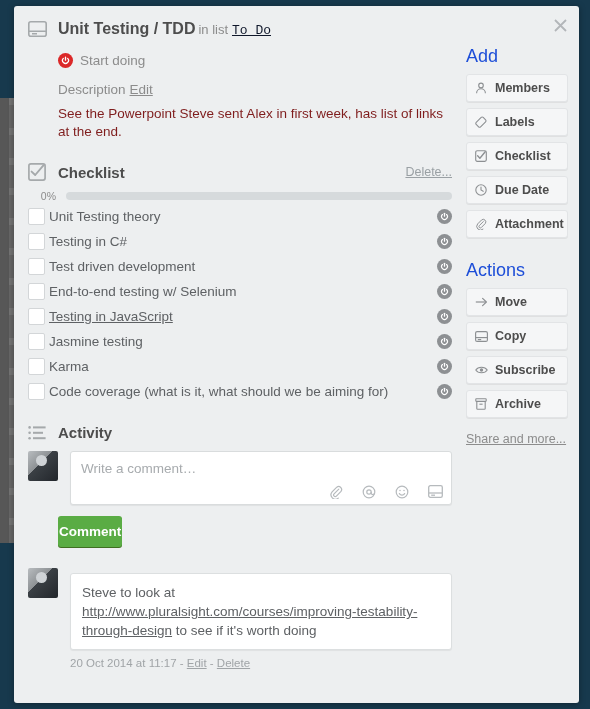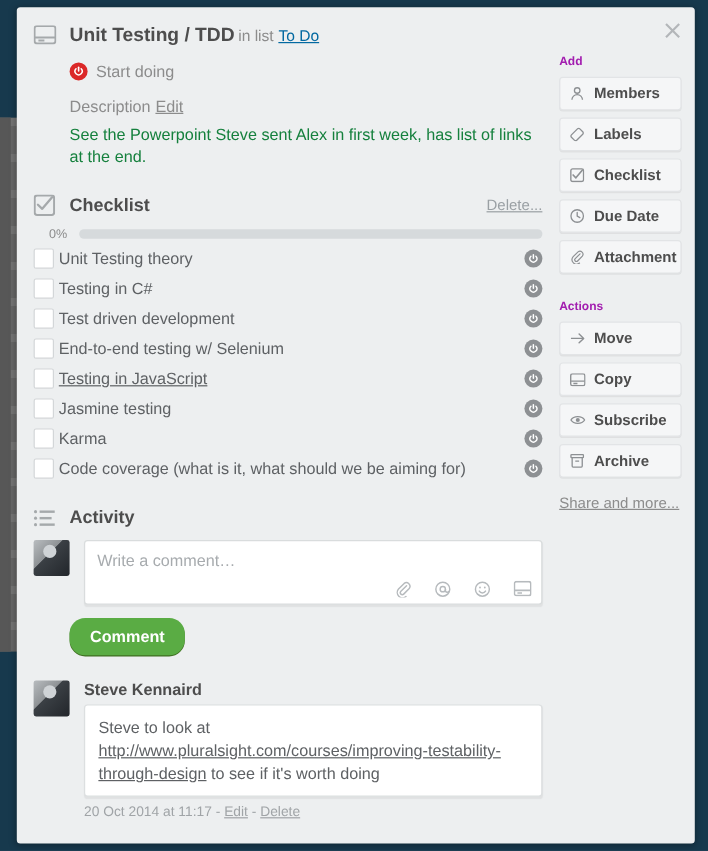--- a/index.html
+++ b/index.html
@@ -119,23 +119,24 @@
     font-size: 16px;
     color: #4d4d4d;
   }
   .in-list {
     font-size: 13px;
     color: #8c8c8c;
     margin-left: 3px;
   }
   .list-link {
     font-size: 13px;
-    color: #0369a1;
+    color: #0f172a;
     text-decoration: underline;
     cursor: pointer;
+    font-family: Liberation Mono, monospace;
   }
 
   
   .indent {
     padding-left: 44px;
     padding-right: 14px;
   }
 
   .start-timer {
     display: flex;
@@ -167,21 +168,21 @@
   }
   .desc-edit {
     text-decoration: underline;
     margin-left: 4px;
     cursor: pointer;
     color: #8c8c8c;
   }
   .desc-body {
     margin-top: 8px;
     font-size: 13.5px;
-    color: #15803d;
+    color: #7f1d1d;
     line-height: 18px;
   }
 
   
   .section-head {
     display: flex;
     align-items: center;
     margin-top: 22px;
     padding-left: 14px;
     padding-right: 14px;
@@ -337,22 +338,22 @@
   .comment-tools span { cursor: pointer; display: flex; }
 
   .comment-submit {
     margin-top: 11px;
     margin-left: 44px;
     display: inline-block;
     background: #5aac44;
     color: #fff;
     font-weight: bold;
     font-size: 13.5px;
-    padding: 8px 17px;
-    border-radius: 13px;
+    padding: 8px 1px;
+    border-radius: 3px;
     box-shadow: 0 1px 0 #3f6f21;
     cursor: pointer;
   }
 
   .activity-entry {
     display: flex;
     align-items: flex-start;
     margin-top: 21px;
     padding-left: 14px;
     padding-right: 14px;
@@ -391,23 +392,23 @@
   
   .sidebar {
     position: absolute;
     right: 0;
     top: 0;
     width: 113px;
     padding: 40px 11px 0 0;
     box-sizing: border-box;
   }
   .side-head {
-    font-weight: bold;
-    font-size: 10px;
-    color: #a21caf;
+    font-weight: normal;
+    font-size: 18px;
+    color: #1d4ed8;
     margin-bottom: 7px;
   }
   .side-head.second { margin-top: 22px; }
   .side-btn {
     display: flex;
     align-items: center;
     background: #f5f6f7;
     border: 1px solid #e2e4e6;
     border-radius: 3px;
     box-shadow: 0 1px 0 rgba(0,0,0,0.06);
@@ -639,21 +640,20 @@
         </div>
       </div>
     </div>
 
     <div class="comment-submit">Comment</div>
 
     
     <div class="activity-entry">
       <div class="avatar"></div>
       <div class="entry-body">
-        <div class="entry-author">Steve Kennaird</div>
         <div class="entry-bubble">
           <span>Steve to look at </span><a href="#">http://www.pluralsight.com/courses/improving-testability-through-design</a><span> to see if it's worth doing</span>
         </div>
         <div class="entry-meta">
           <span>20 Oct 2014 at 11:17</span><span> - </span><u>Edit</u><span> - </span><u>Delete</u>
         </div>
       </div>
     </div>
 
     

